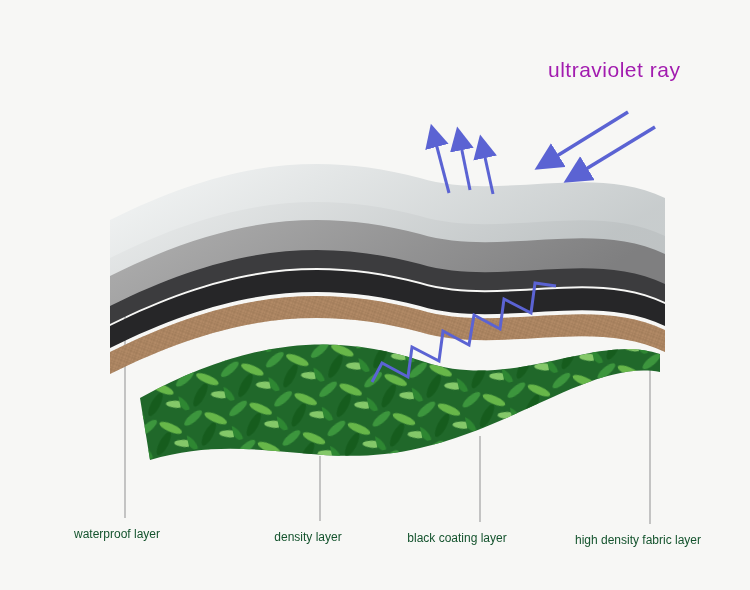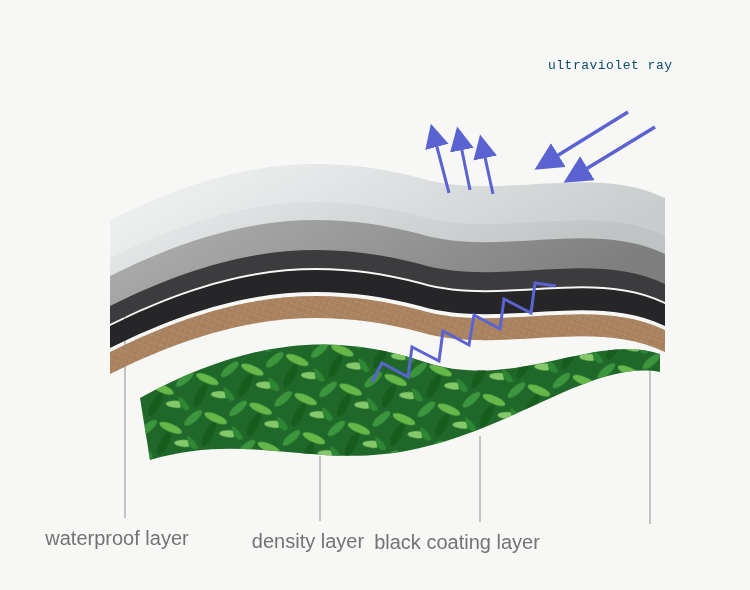--- a/index.html
+++ b/index.html
@@ -7,32 +7,31 @@
     position:relative;
     width:750px;height:590px;
     background:#f7f7f5;
     overflow:hidden;
     font-family:"Liberation Sans", sans-serif;
   }
   .diagram-svg{position:absolute;left:0;top:0;}
   .uv-title{
     position:absolute;
     left:548px;top:58px;
-    font-size:13px;
+    font-size:21px;
     font-weight:500;
-    color:#0c4a6e;
+    color:#a21caf;
     letter-spacing:.5px;
     white-space:nowrap;
-    font-family:Liberation Mono, monospace;
   }
   .layer-label{
     position:absolute;
     transform:translateX(-50%);
-    font-size:20px;
-    color:#737373;
+    font-size:12px;
+    color:#14532d;
     white-space:nowrap;
   }
   .label-waterproof{left:117px;top:527px;}
   .label-printing{left:308px;top:530px;}
   .label-black-coating{left:457px;top:531px;}
   .label-high-density{left:638px;top:533px;}
 </style>
 </head>
 <body>
 
@@ -96,14 +95,15 @@
       <line x1="470" y1="190" x2="458" y2="131" marker-end="url(#arrowHead)" stroke="#5b63d3"></line>
       <line x1="493" y1="194" x2="481" y2="139" marker-end="url(#arrowHead)" stroke="#5b63d3"></line>
     </g>
   </svg>
 
   <div class="uv-title">ultraviolet ray</div>
 
   <div class="layer-label label-waterproof">waterproof layer</div>
   <div class="layer-label label-printing">density layer</div>
   <div class="layer-label label-black-coating">black coating layer</div>
+  <div class="layer-label label-high-density">high density fabric layer</div>
 
 </div>
 
 </body></html>

